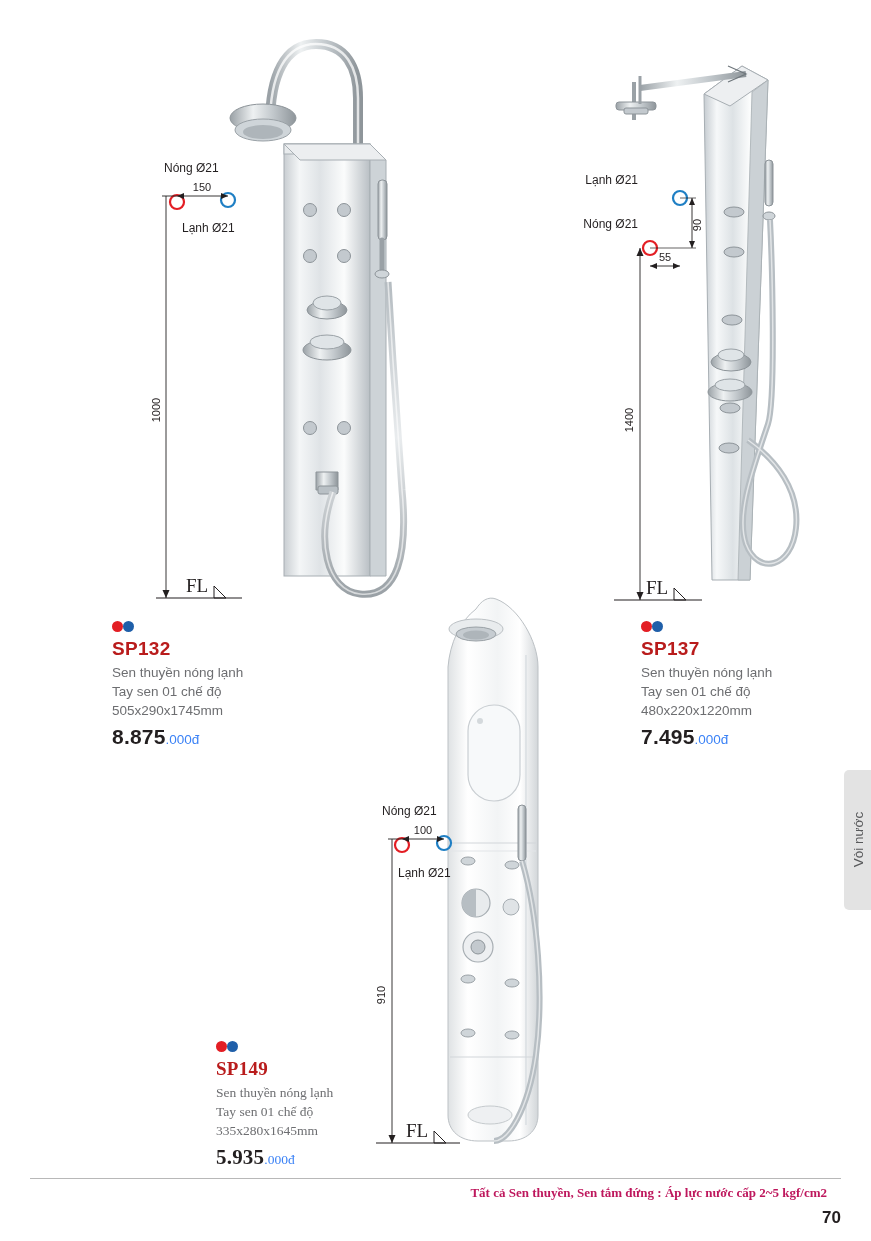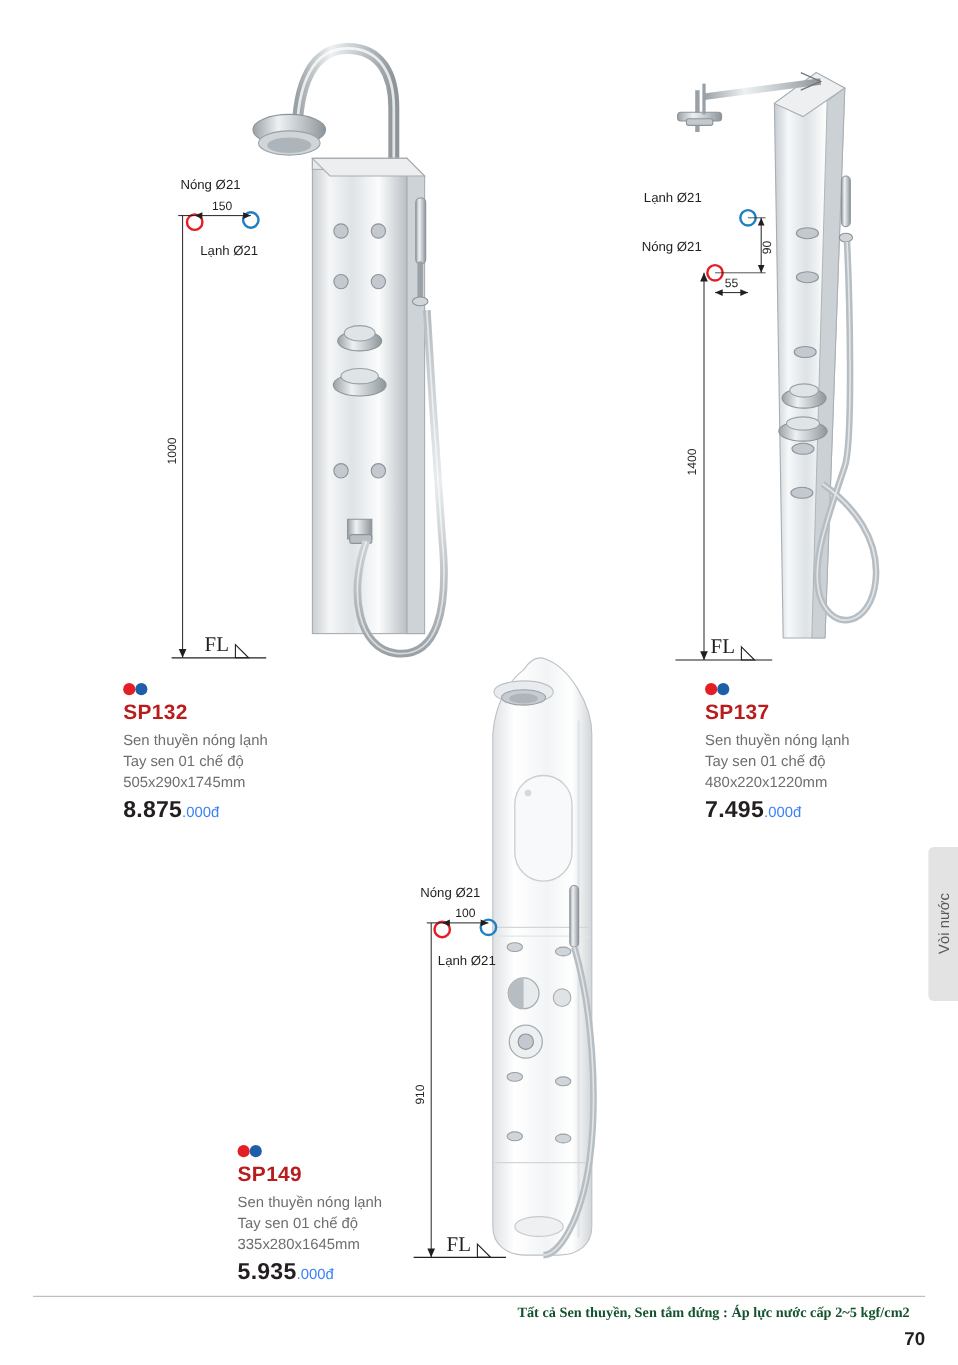--- a/index.html
+++ b/index.html
@@ -110,21 +110,21 @@
     background: #b8b8b8;
   }
   .footer-note {
     position: absolute;
     left: 0;
     right: 44px;
     top: 1185px;
     text-align: right;
     font-size: 13px;
     font-weight: bold;
-    color: #14532d;
+    color: #be185d;
     font-family: "Liberation Serif", serif;
     margin-left: 28px;
   }
   .page-number {
     position: absolute;
     right: 30px;
     top: 1208px;
     font-size: 17px;
     font-weight: bold;
     color: #231f20;
@@ -390,21 +390,21 @@
       <line x1="24" y1="284" x2="24" y2="588" stroke="#231f20" stroke-width="0.9"></line>
       <path d="M24 588 l-3.5 -8 l7 0 Z" fill="#231f20"></path>
       <text class="dimtext" x="17" y="440" text-anchor="middle" transform="rotate(-90 17 440)">910</text>
 
       <line x1="8" y1="588" x2="92" y2="588" stroke="#231f20" stroke-width="1.1"></line>
       <text class="fltext" x="38" y="582">FL</text>
       <path d="M66 576 l12 12 l-12 0 Z" fill="none" stroke="#231f20" stroke-width="1"></path>
     </svg>
   </div>
 
-  <div class="product" style="left:216px; top:1041px;">
+  <div class="product" style="left:216px; top:1041px;font-family:Liberation Serif, serif;">
     <div class="dots">
       <span class="dot red"></span>
       <span class="dot blue"></span>
     </div>
     <p class="code">SP149</p>
     <p class="desc">Sen thuyền nóng lạnh</p>
     <p class="desc">Tay sen 01 chế độ</p>
     <p class="desc">335x280x1645mm</p>
     <p class="price">
       <span class="big">5.935</span><span class="small">.000đ</span>

